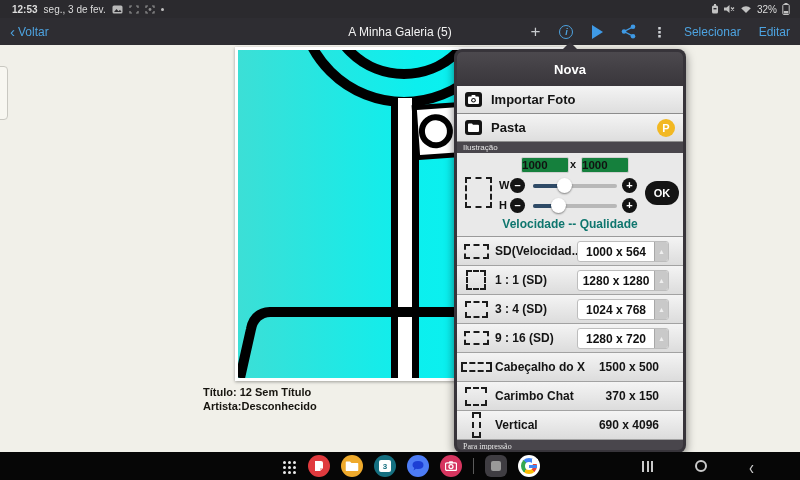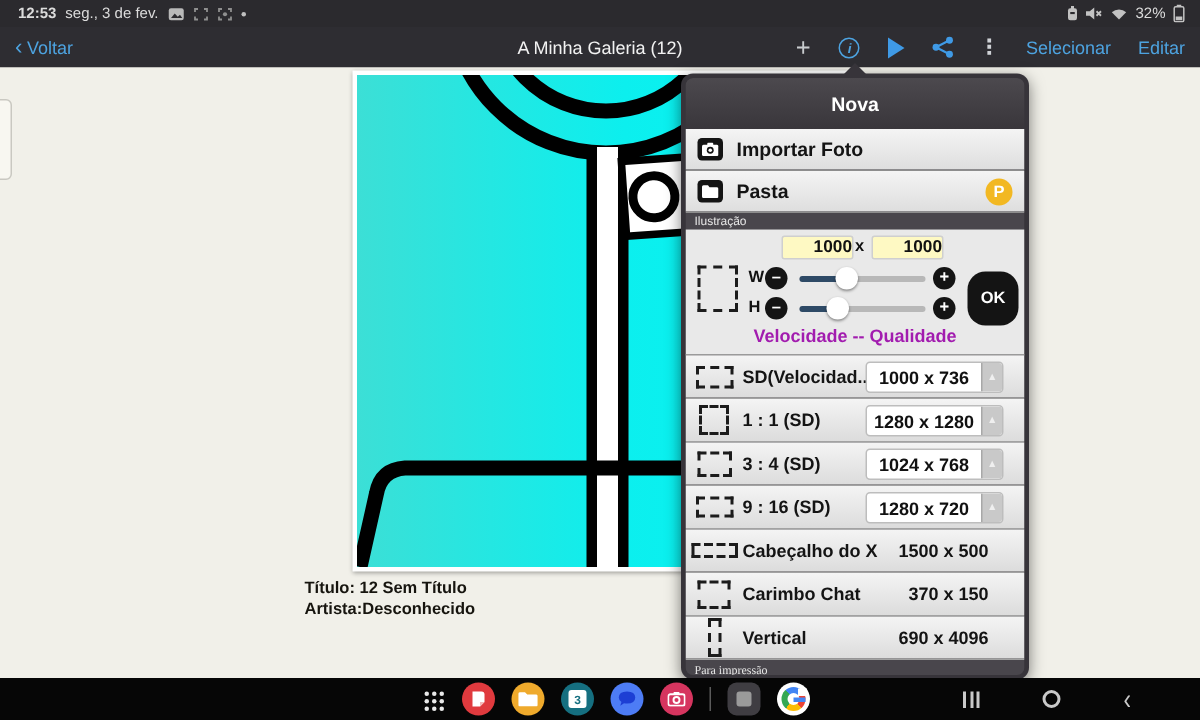--- a/index.html
+++ b/index.html
@@ -54,34 +54,34 @@
     padding:0 8px; gap:9px; border-bottom:1px solid #8d8d8d; }
   .menu-ico { width:17px; height:15px; background:#141414; border-radius:3px; display:flex; align-items:center; justify-content:center; }
   .menu-label { font-size:13px; font-weight:bold; color:#141414; }
   .badge-p { margin-left:auto; width:18px; height:18px; border-radius:50%; background:#f2b822;
     color:#fff; font-size:11px; font-weight:bold; display:flex; align-items:center; justify-content:center; }
   .dlg-section { height:11px; background:#49464c; color:#e6e6e6; font-size:8px; display:flex; align-items:center; padding-left:6px; }
 
   .custom { position:relative; height:84px; background:#e9e9e9; border-bottom:1px solid #9a9a9a; }
   .dashed-box { border:2px dashed #1c1c1c; background:transparent; }
   .custom .cbox { position:absolute; left:8px; top:24px; width:27px; height:31px; }
-  .size-field { position:absolute; top:4px; width:48px; height:16px; background:#fef9c3; border:1px solid #cfcfcf;
-    border-radius:2px; font-size:11.5px; font-weight:bold; color:#111; text-align:right; line-height:15px; }
+  .size-field { position:absolute; top:4px; width:48px; height:16px; background:#15803d; border:1px solid #cfcfcf;
+    border-radius:2px; font-size:11.5px; font-weight:bold; color:#111; text-align:left; line-height:15px; }
   .sf-w { left:64px; } .sf-h { left:124px; }
   .size-x { position:absolute; left:113px; top:5px; font-size:11px; font-weight:bold; color:#111; }
   .wh-label { position:absolute; font-size:11px; font-weight:bold; color:#111; }
   .circle-btn { position:absolute; width:15px; height:15px; border-radius:50%; background:#141414; color:#fff;
     font-size:11px; font-weight:bold; display:flex; align-items:center; justify-content:center; line-height:1; }
   .track { position:absolute; left:76px; width:84px; height:4px; background:#b8b8b8; border-radius:2px; }
   .track .fill { height:4px; background:#2e4a66; border-radius:2px; }
   .thumb { position:absolute; width:15px; height:15px; background:#fff; border-radius:50%;
     box-shadow:0 1px 2px rgba(0,0,0,.45); }
-  .ok-btn { position:absolute; left:188px; top:28px; width:34px; height:36px; background:#141414; color:#fff;
+  .ok-btn { position:absolute; left:188px; top:28px; width:34px; height:24px; background:#141414; color:#fff;
     border-radius:12px; font-size:11px; font-weight:bold; display:flex; align-items:center; justify-content:center; }
-  .speed-hint { position:absolute; left:0; top:64px; width:100%; text-align:center; font-size:12px; font-weight:bold; color:#a21caf; }
+  .speed-hint { position:absolute; left:0; top:64px; width:100%; text-align:center; font-size:12px; font-weight:bold; color:#0f766e; }
 
   .preset-row { position:relative; height:29px; background:linear-gradient(#f4f4f4,#dcdcdc);
     border-bottom:1px solid #a2a2a2; display:flex; align-items:center; }
   .preset-icon-zone { width:38px; display:flex; align-items:center; justify-content:center; }
   .pi-sd { width:25px; height:15px; } .pi-11 { width:20px; height:20px; } .pi-34 { width:23px; height:17px; }
   .pi-916 { width:25px; height:14px; } .pi-header { width:31px; height:10px; } .pi-stamp { width:22px; height:19px; }
   .pi-vert { width:9px; height:26px; }
   .preset-label { font-size:12px; font-weight:bold; color:#141414; white-space:nowrap; }
   .dd { position:absolute; left:120px; top:4px; width:92px; height:21px; background:#fff; border:1px solid #bdbdbd;
     border-radius:3px; display:flex; align-items:center; overflow:hidden; }
@@ -174,21 +174,21 @@
           </svg>
       </span>
     </div>
   </div>
 
   <div class="toolbar">
     <div class="tb-back">
       <span class="chev">‹</span>
       <span>Voltar</span>
     </div>
-    <div class="tb-title">A Minha Galeria (12)</div>
+    <div class="tb-title">A Minha Galeria (5)</div>
     <div class="tb-actions">
       <div class="tb-btn">
         <span class="tb-plus">+</span>
       </div>
       <div class="tb-btn">
         <span class="tb-info">i</span>
       </div>
       <div class="tb-btn">
         <span class="tb-play"></span>
       </div>
@@ -293,21 +293,21 @@
           <div class="ok-btn">OK</div>
           <div class="speed-hint">Velocidade -- Qualidade</div>
         </div>
 
         <div class="preset-row">
           <span class="preset-icon-zone">
               <span class="dashed-box pi-sd"></span>
             </span>
           <span class="preset-label">SD(Velocidad...</span>
           <div class="dd">
-            <span class="dd-value">1000 x 736</span>
+            <span class="dd-value">1000 x 564</span>
             <span class="dd-spin">▲</span>
           </div>
         </div>
 
         <div class="preset-row">
           <span class="preset-icon-zone">
               <span class="dashed-box pi-11"></span>
             </span>
           <span class="preset-label">1 : 1 (SD)</span>
           <div class="dd">

